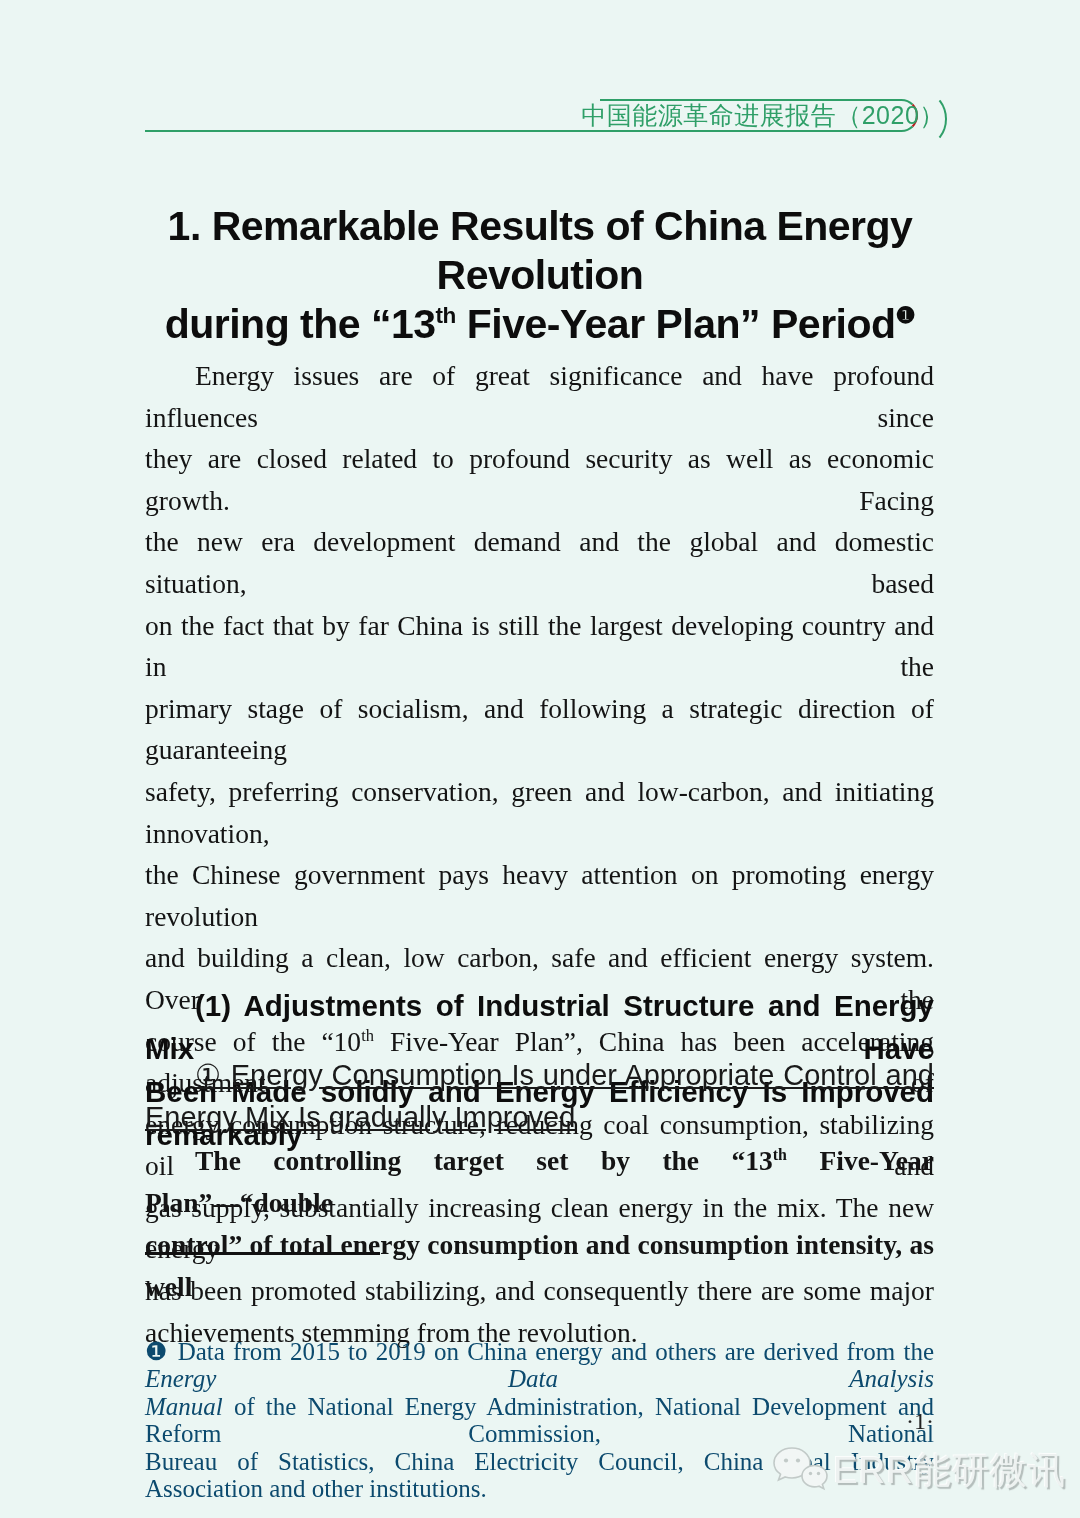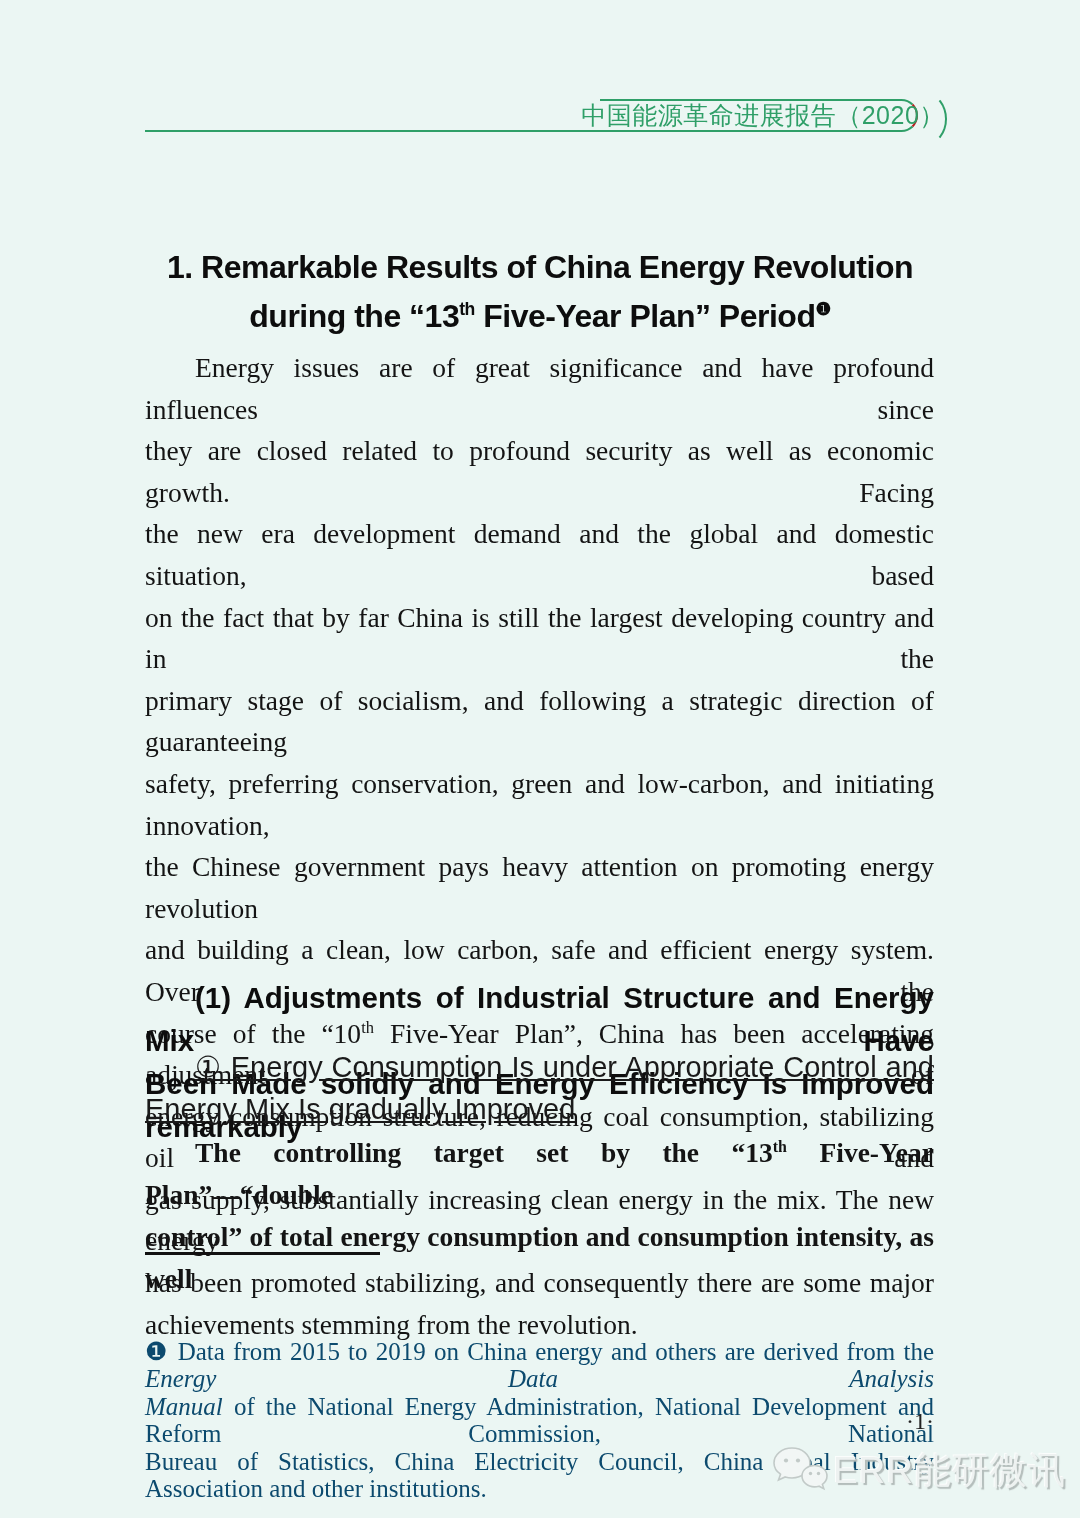--- a/index.html
+++ b/index.html
@@ -37,29 +37,29 @@
     border-radius:50%;
   }
 
   
   .tline{
     text-align:justify;
     text-align-last:justify;
     white-space:nowrap; 
   }
   .tline.last{text-align-last:left;}
-  .tline.indent{text-indent:50px;}
+  .tline.indent{text-indent:50px;margin-top:8px;}
   .tline span,.tline i,.tline sup{white-space:normal;}
 
   
   .doc-title{
     left:120px;top:202px;width:840px;
     font-family:"Liberation Sans", sans-serif;
-    font-weight:bold;font-size:32px;line-height:49px;
-    color:#0d0d0d;letter-spacing:-0.5px;margin-top:41px;
+    font-weight:bold;font-size:41px;line-height:49px;
+    color:#0d0d0d;letter-spacing:-0.5px;
   }
   .doc-title .tline{text-align:center;text-align-last:center;}
   .doc-title sup{font-size:55%;vertical-align:super;line-height:0;}
 
   
   .par1{
     left:145px;top:347px;width:789px;
     font-size:27.5px;line-height:41.6px;
   }
   .par1 sup{font-size:60%;vertical-align:super;line-height:0;}

